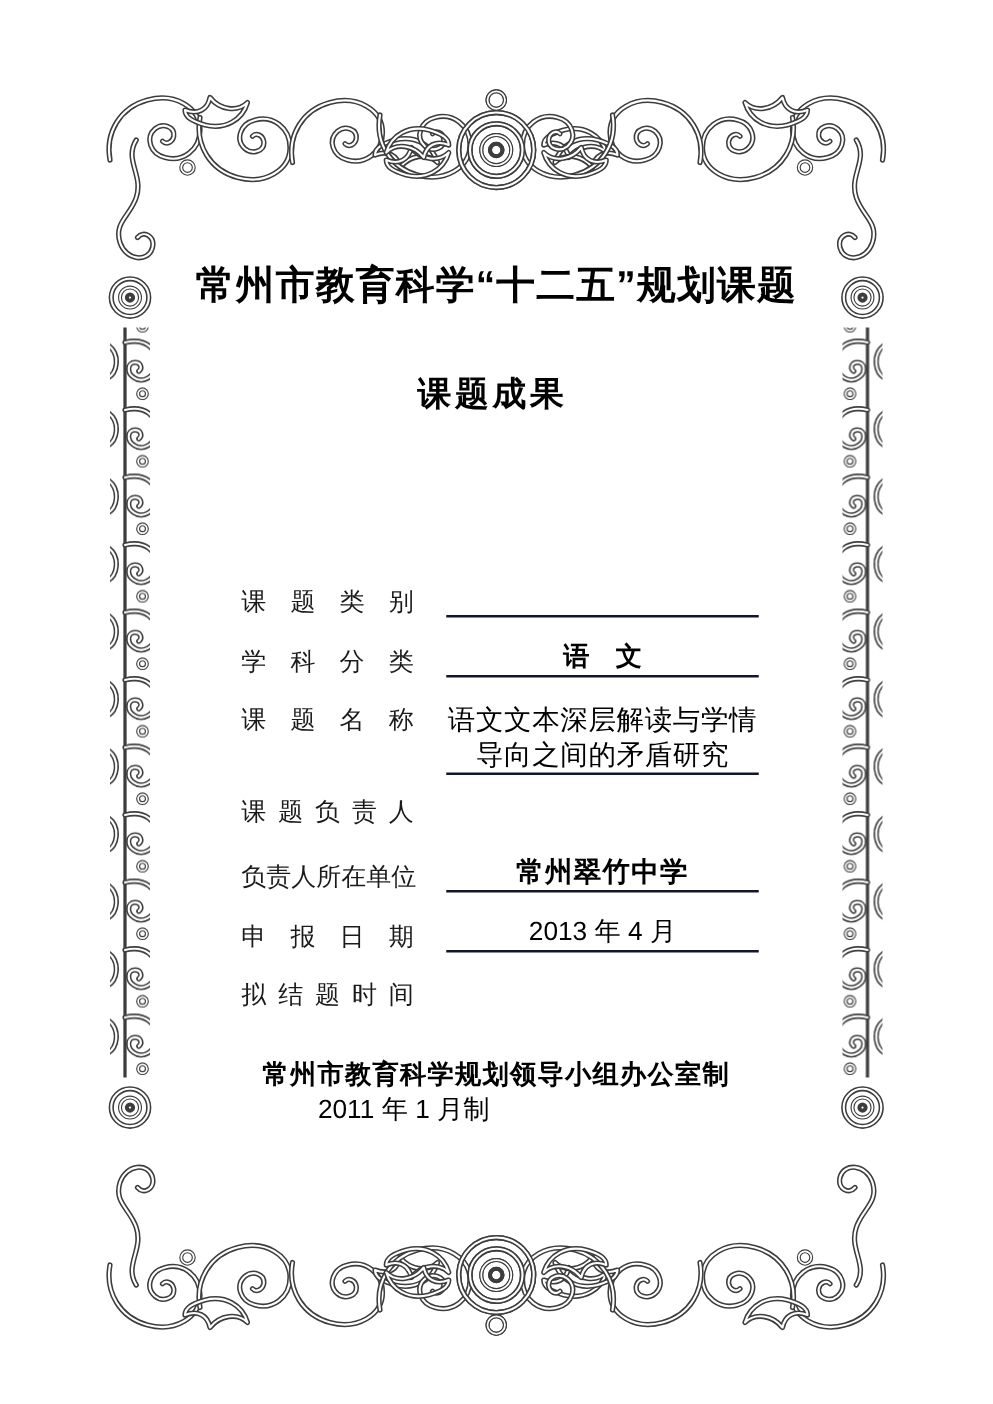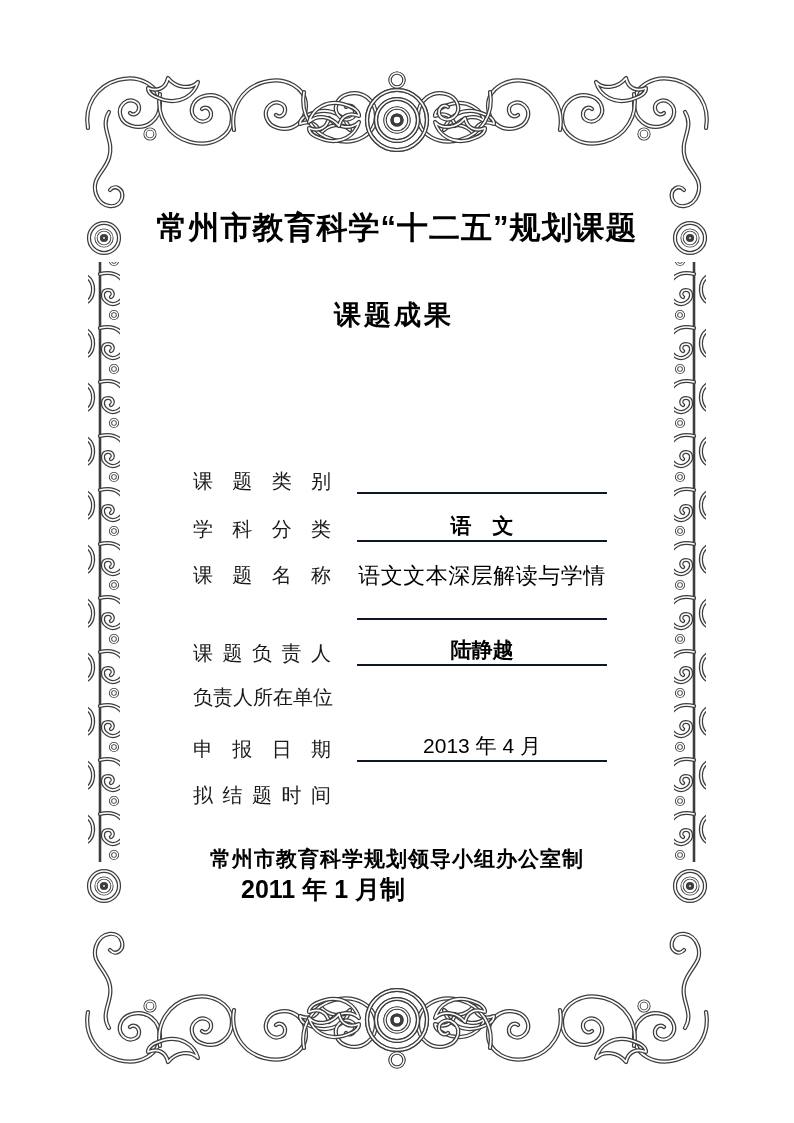--- a/index.html
+++ b/index.html
@@ -41,21 +41,21 @@
     letter-spacing:0.5px;
   }
   .line.datefield{font-weight:400;font-size:21px;}
   .line.orgfield{font-size:22px;letter-spacing:1px;}
   .footer1{
     position:absolute;left:0;top:845px;width:794px;text-align:center;
     font-size:21px;font-weight:700;letter-spacing:1px;
   }
   .footer2{
     position:absolute;left:0;top:873px;width:646px;text-align:center;
-    font-size:25px;font-weight:700;
+    font-size:21px;font-weight:400;
   }
 </style>
 </head>
 <body>
 
 <div class="page">
 
   <svg class="border" viewBox="0 0 794 1123" aria-hidden="true">
     <defs>
       <path id="curlP" d="M2,58 C-2,36 10,16 32,10 C54,4 74,16 74,34 C74,50 60,60 46,56 C34,53 30,40 38,33 C44,28 54,31 53,39 C52,44 47,46 44,43"></path>
@@ -165,44 +165,45 @@
 
   <div class="row topalign" style="top:562px">
     <span class="lbl" data-justify="">
         <span>课</span>
         <span>题</span>
         <span>名</span>
         <span>称</span>
       </span>
     <span class="line twoline">
       <span>语文文本深层解读与学情</span><br>
+      <span>导向之间的矛盾研究</span>
     </span>
   </div>
 
   <div class="row" style="top:636px">
     <span class="lbl" data-justify="">
         <span>课</span>
         <span>题</span>
         <span>负</span>
         <span>责</span>
         <span>人</span>
       </span>
-    <span class="line"><span>陆静越</span></span>
   </div>
 
   <div class="row" style="top:684px">
     <span class="lbl" data-justify="">
         <span>负</span>
         <span>责</span>
         <span>人</span>
         <span>所</span>
         <span>在</span>
         <span>单</span>
         <span>位</span>
       </span>
+    <span class="line orgfield"><span>常州翠竹中学</span></span>
   </div>
 
   <div class="row" style="top:732px">
     <span class="lbl" data-justify="">
         <span>申</span>
         <span>报</span>
         <span>日</span>
         <span>期</span>
       </span>
     <span class="line datefield"><span>2013 年 4 月</span></span>

